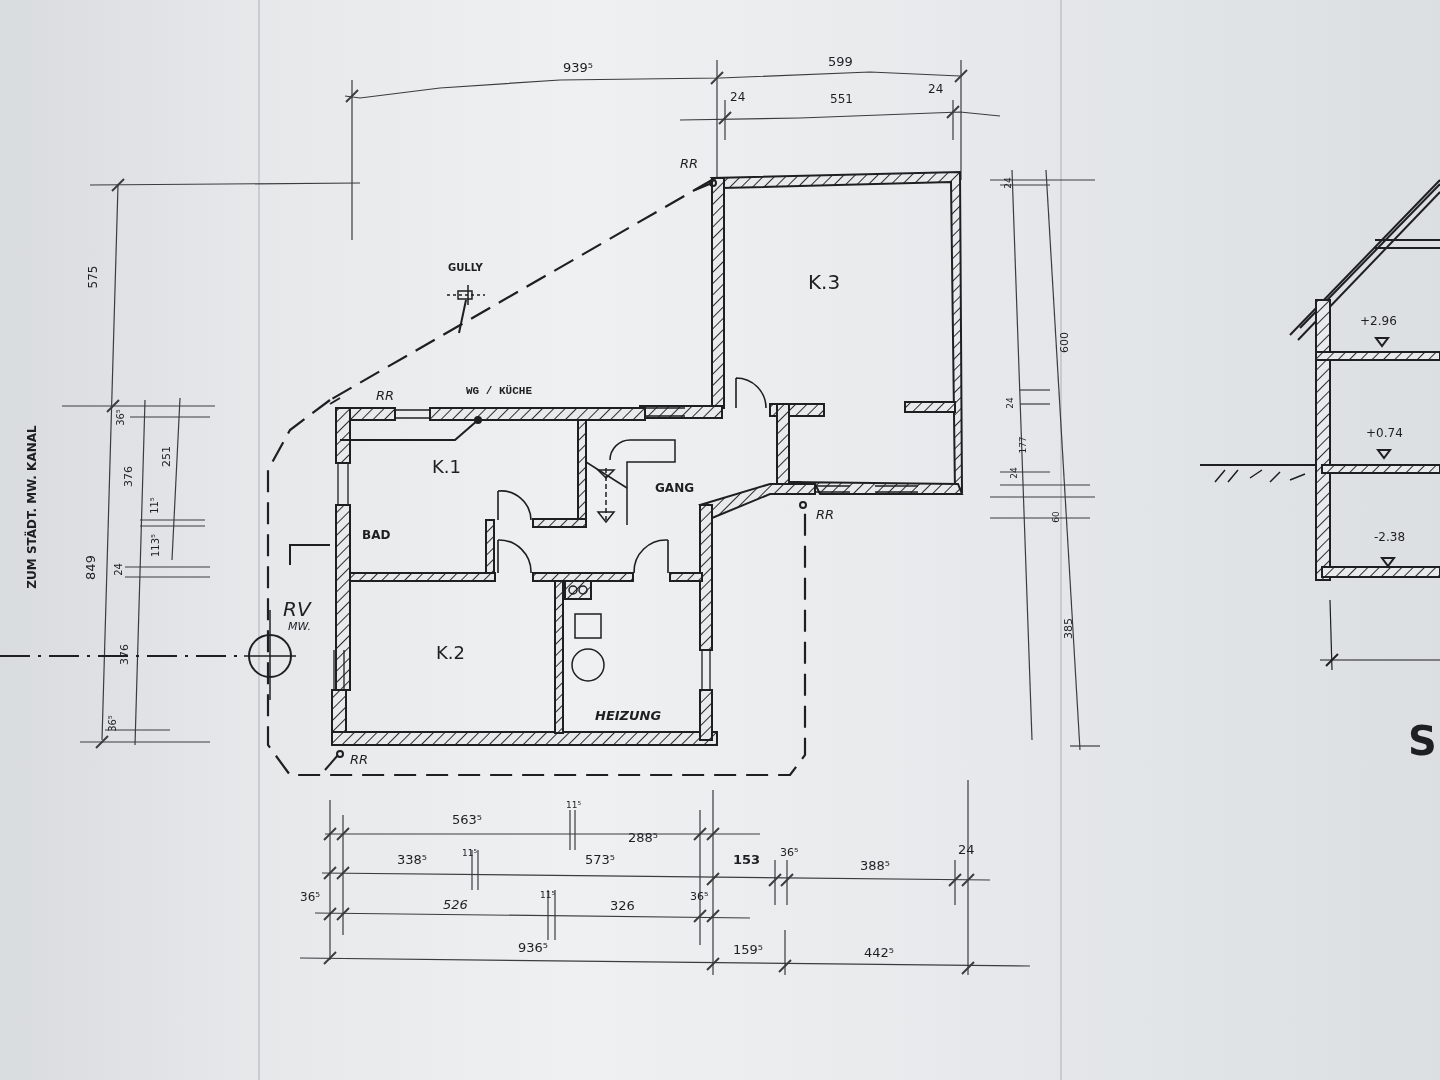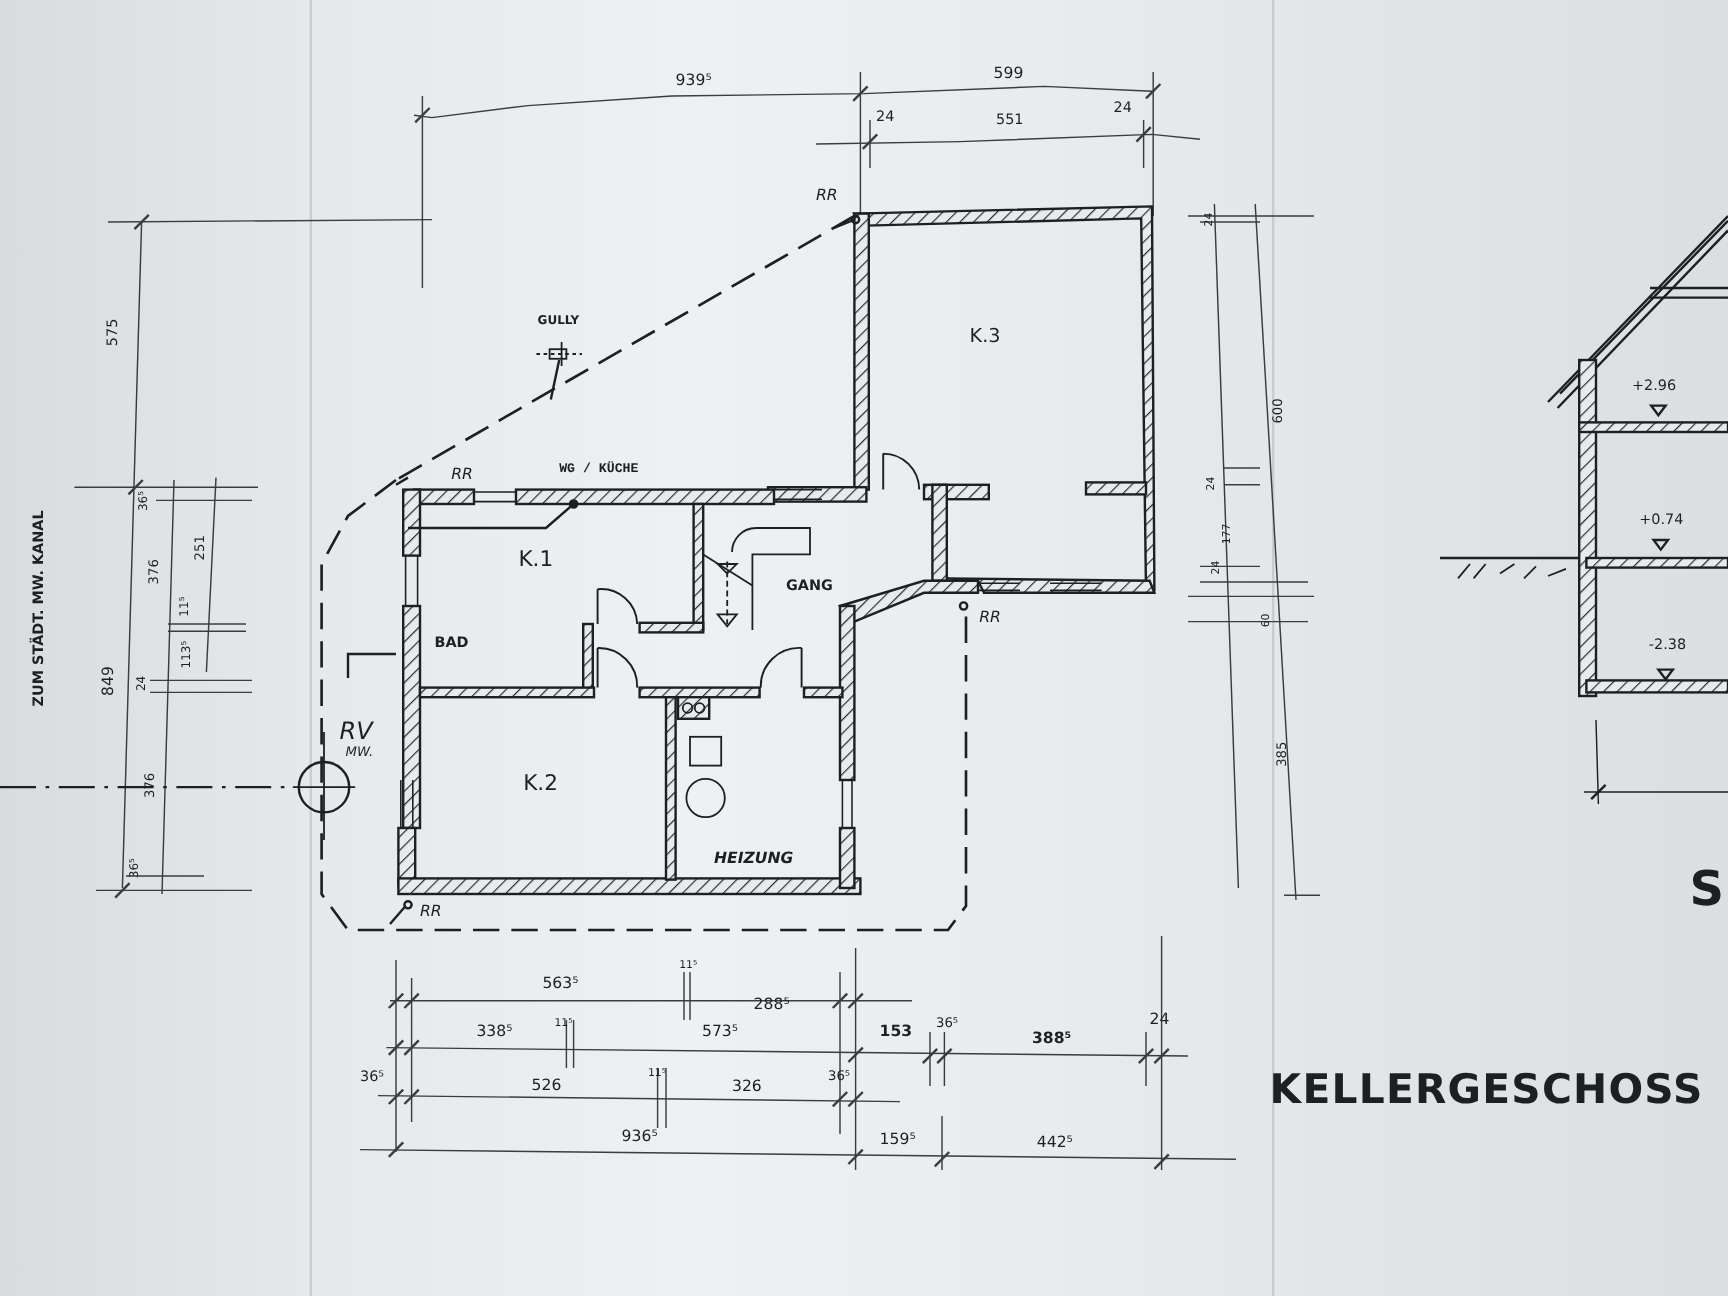--- a/index.html
+++ b/index.html
@@ -233,21 +233,21 @@
       <path d="M1215 482 L1225 470 M1228 482 L1238 470 M1250 478 L1262 470 M1270 482 L1280 472 M1290 480 L1305 474" stroke-width="1.5"></path>
       <line x1="1330" y1="600" x2="1332" y2="670" stroke-width="1.2"></line>
       <line x1="1320" y1="660" x2="1440" y2="660" stroke-width="1.2"></line>
       <line x1="1326" y1="666" x2="1338" y2="654"></line>
       <path d="M1376 338 L1388 338 L1382 346 Z"></path>
       <path d="M1378 450 L1390 450 L1384 458 Z"></path>
       <path d="M1382 558 L1394 558 L1388 566 Z"></path>
     </g>
   </svg>
 
-  <div class="label" style="left:808px;top:270px;font-size:16px;font-weight:normal;">K.3</div>
+  <div class="label" style="left:808px;top:270px;font-size:20px;font-weight:normal;">K.3</div>
   <div class="label" style="left:432px;top:456px;font-size:18px;font-weight:normal;">K.1</div>
   <div class="label" style="left:436px;top:642px;font-size:18px;font-weight:normal;">K.2</div>
   <div class="label" style="left:655px;top:481px;font-size:12px;">GANG</div>
   <div class="label" style="left:362px;top:528px;font-size:12px;">BAD</div>
   <div class="label" style="left:595px;top:698px;font-size:13px;font-style:italic;margin-top:10px;">HEIZUNG</div>
   <div class="label" style="left:466px;top:385px;font-size:11px;font-family:Liberation Mono, monospace;">WG / KÜCHE</div>
 
   <div class="label" style="left:448px;top:262px;font-size:10px;">GULLY</div>
   <div class="label" style="left:680px;top:156px;font-size:13px;font-weight:normal;font-style:italic;">RR</div>
   <div class="label" style="left:376px;top:388px;font-size:13px;font-weight:normal;font-style:italic;">RR</div>
@@ -284,32 +284,31 @@
 
   <div class="label" style="left:452px;top:812px;font-size:13px;font-weight:normal;">563⁵</div>
   <div class="label" style="left:566px;top:800px;font-size:9px;font-weight:normal;">11⁵</div>
   <div class="label" style="left:628px;top:830px;font-size:13px;font-weight:normal;">288⁵</div>
 
   <div class="label" style="left:397px;top:852px;font-size:13px;font-weight:normal;">338⁵</div>
   <div class="label" style="left:462px;top:848px;font-size:9px;font-weight:normal;">11⁵</div>
   <div class="label" style="left:585px;top:852px;font-size:13px;font-weight:normal;">573⁵</div>
   <div class="label" style="left:733px;top:852px;font-size:13px;font-weight:bold;">153</div>
   <div class="label" style="left:780px;top:846px;font-size:11px;font-weight:normal;">36⁵</div>
-  <div class="label" style="left:860px;top:858px;font-size:13px;font-weight:bold;">388⁵</div>
+  <div class="label" style="left:860px;top:858px;font-size:13px;font-weight:normal;">388⁵</div>
   <div class="label" style="left:958px;top:842px;font-size:13px;font-weight:normal;">24</div>
 
   <div class="label" style="left:300px;top:890px;font-size:12px;font-weight:normal;">36⁵</div>
-  <div class="label" style="left:443px;top:897px;font-size:13px;font-weight:normal;">526</div>
+  <div class="label" style="left:443px;top:897px;font-size:13px;font-weight:normal;font-style:italic;">526</div>
   <div class="label" style="left:540px;top:890px;font-size:9px;font-weight:normal;">11⁵</div>
   <div class="label" style="left:610px;top:898px;font-size:13px;font-weight:normal;">326</div>
   <div class="label" style="left:690px;top:890px;font-size:11px;font-weight:normal;">36⁵</div>
 
   <div class="label" style="left:518px;top:940px;font-size:13px;font-weight:normal;">936⁵</div>
   <div class="label" style="left:733px;top:942px;font-size:13px;font-weight:normal;">159⁵</div>
   <div class="label" style="left:864px;top:945px;font-size:13px;font-weight:normal;">442⁵</div>
 
   <div class="label" style="left:1360px;top:314px;font-size:12px;font-weight:normal;">+2.96</div>
   <div class="label" style="left:1366px;top:426px;font-size:12px;font-weight:normal;">+0.74</div>
   <div class="label" style="left:1374px;top:530px;font-size:12px;font-weight:normal;">-2.38</div>
 
-  <div class="label" style="left:1058px;top:888px;font-size:34px;letter-spacing:1px;">KELLERGESCHOSS</div>
   <div class="label" style="left:1408px;top:718px;font-size:40px;">S</div>
 </div>
 
 </body></html>

